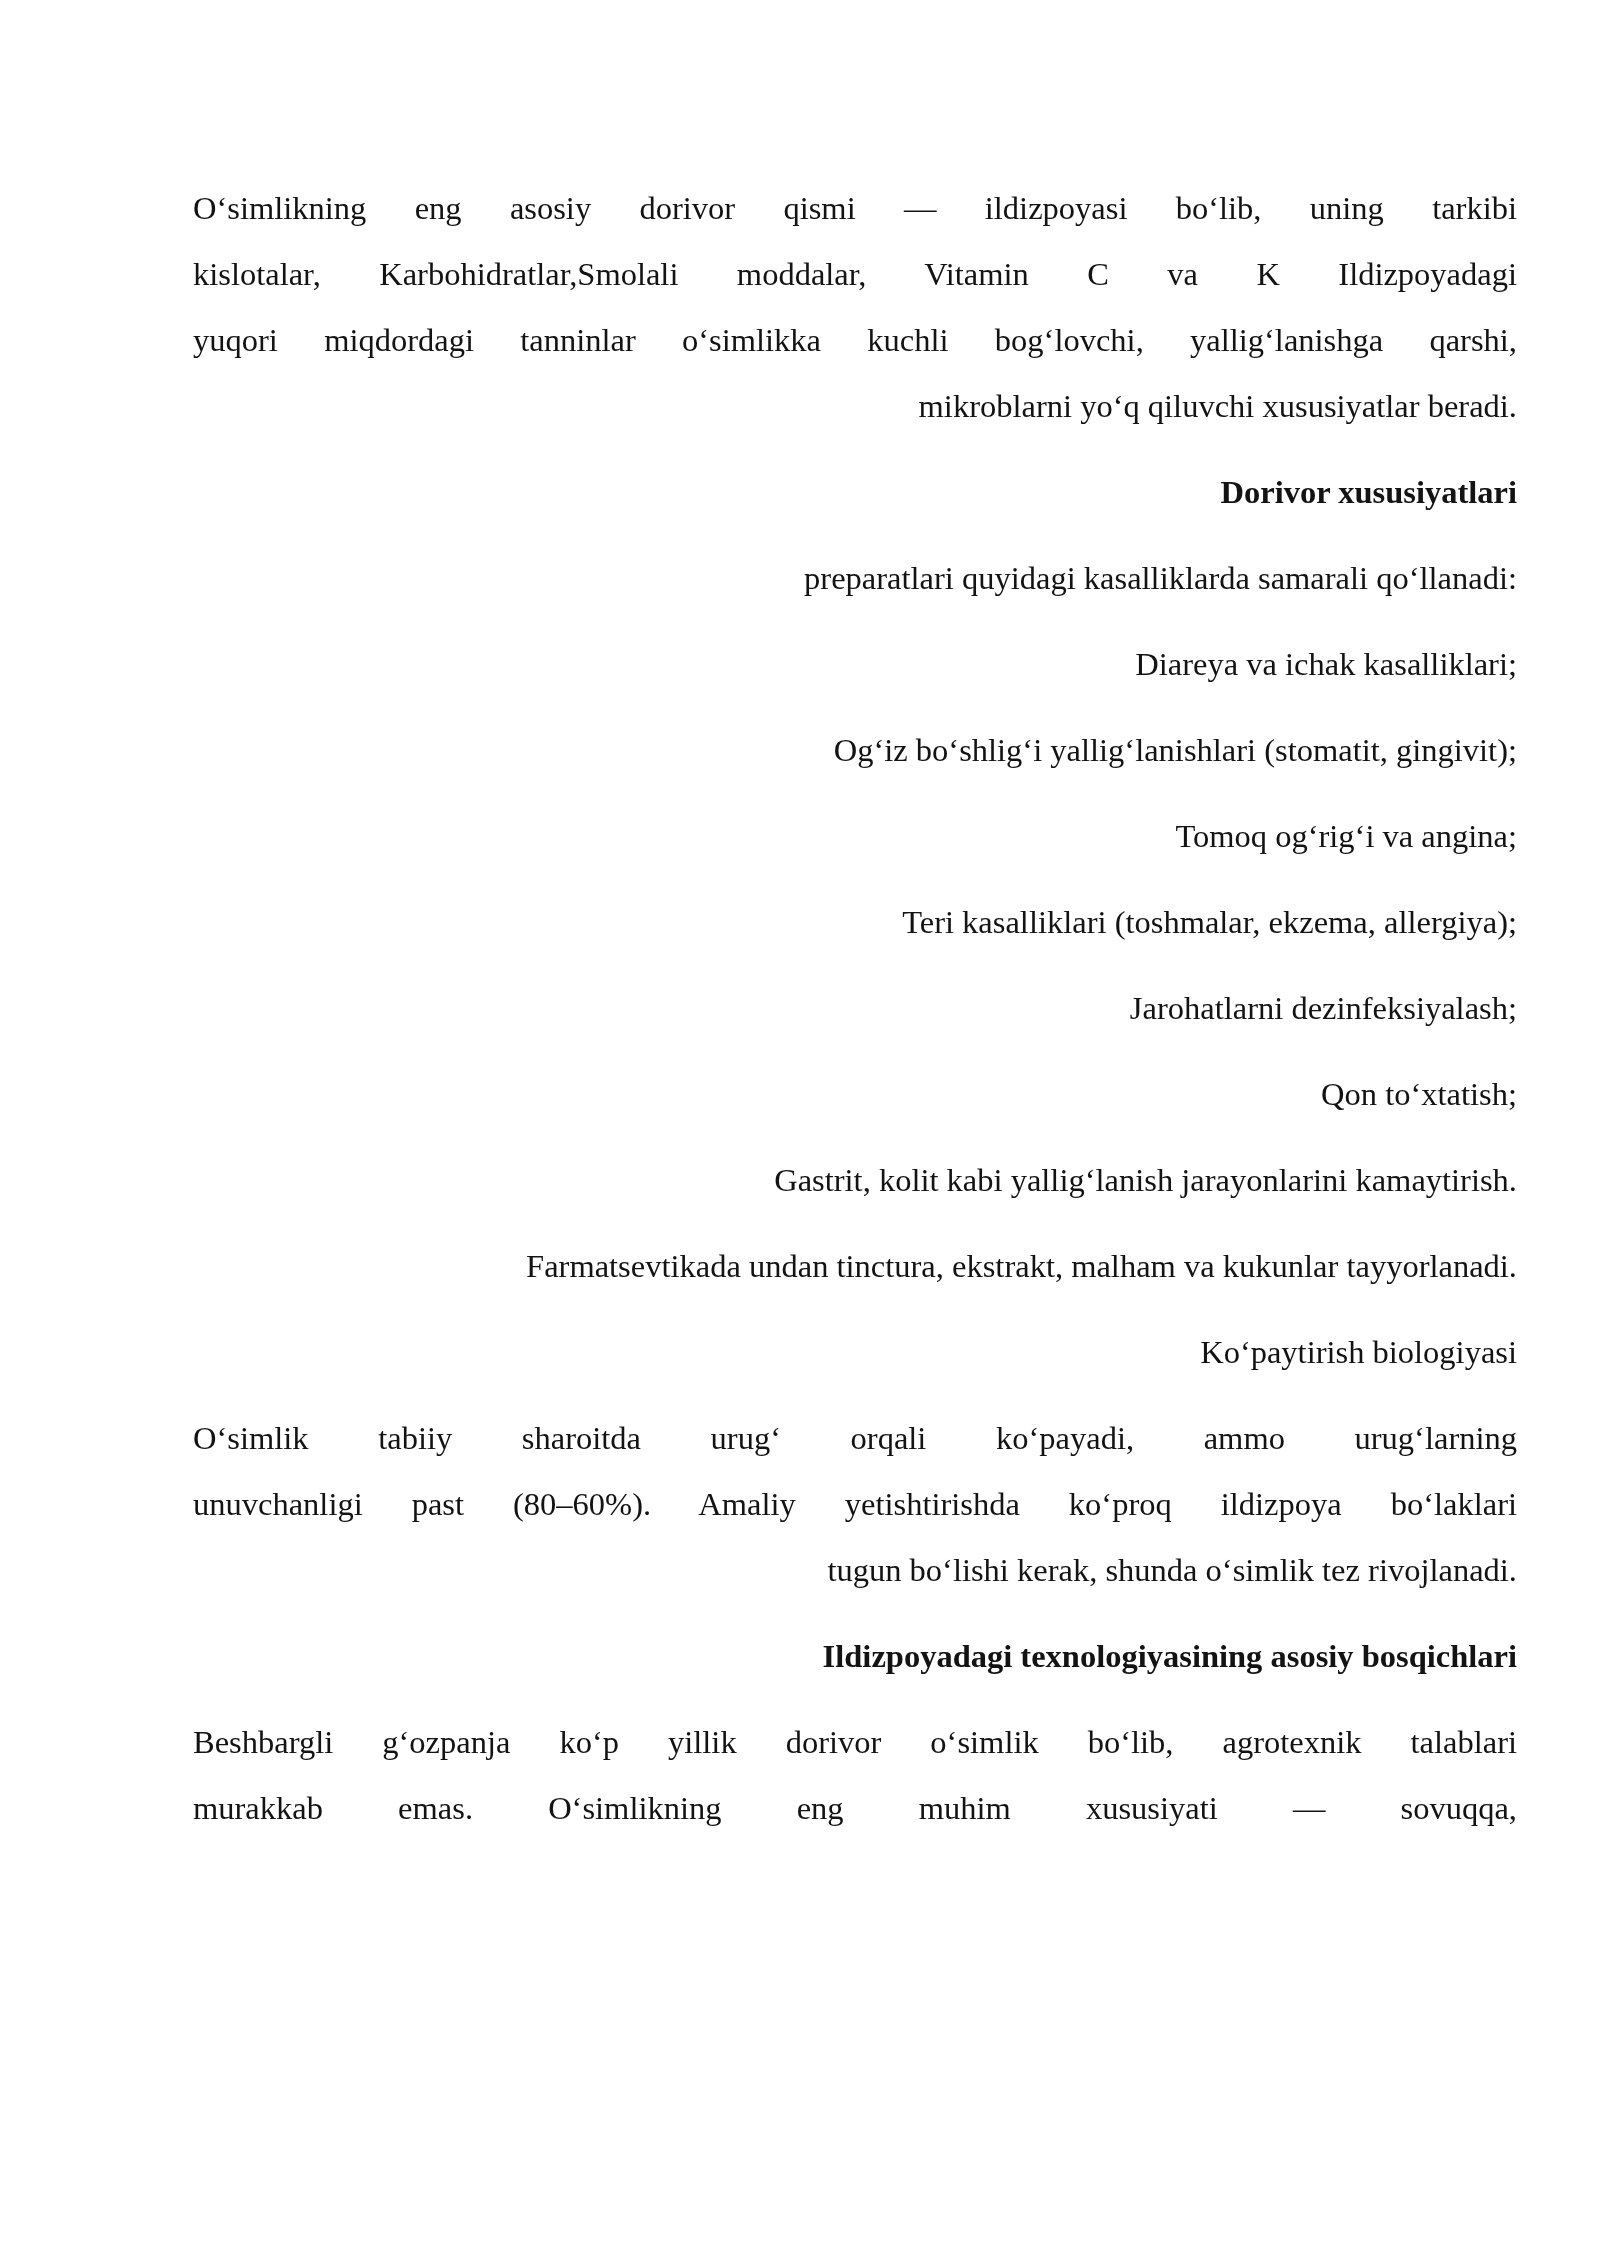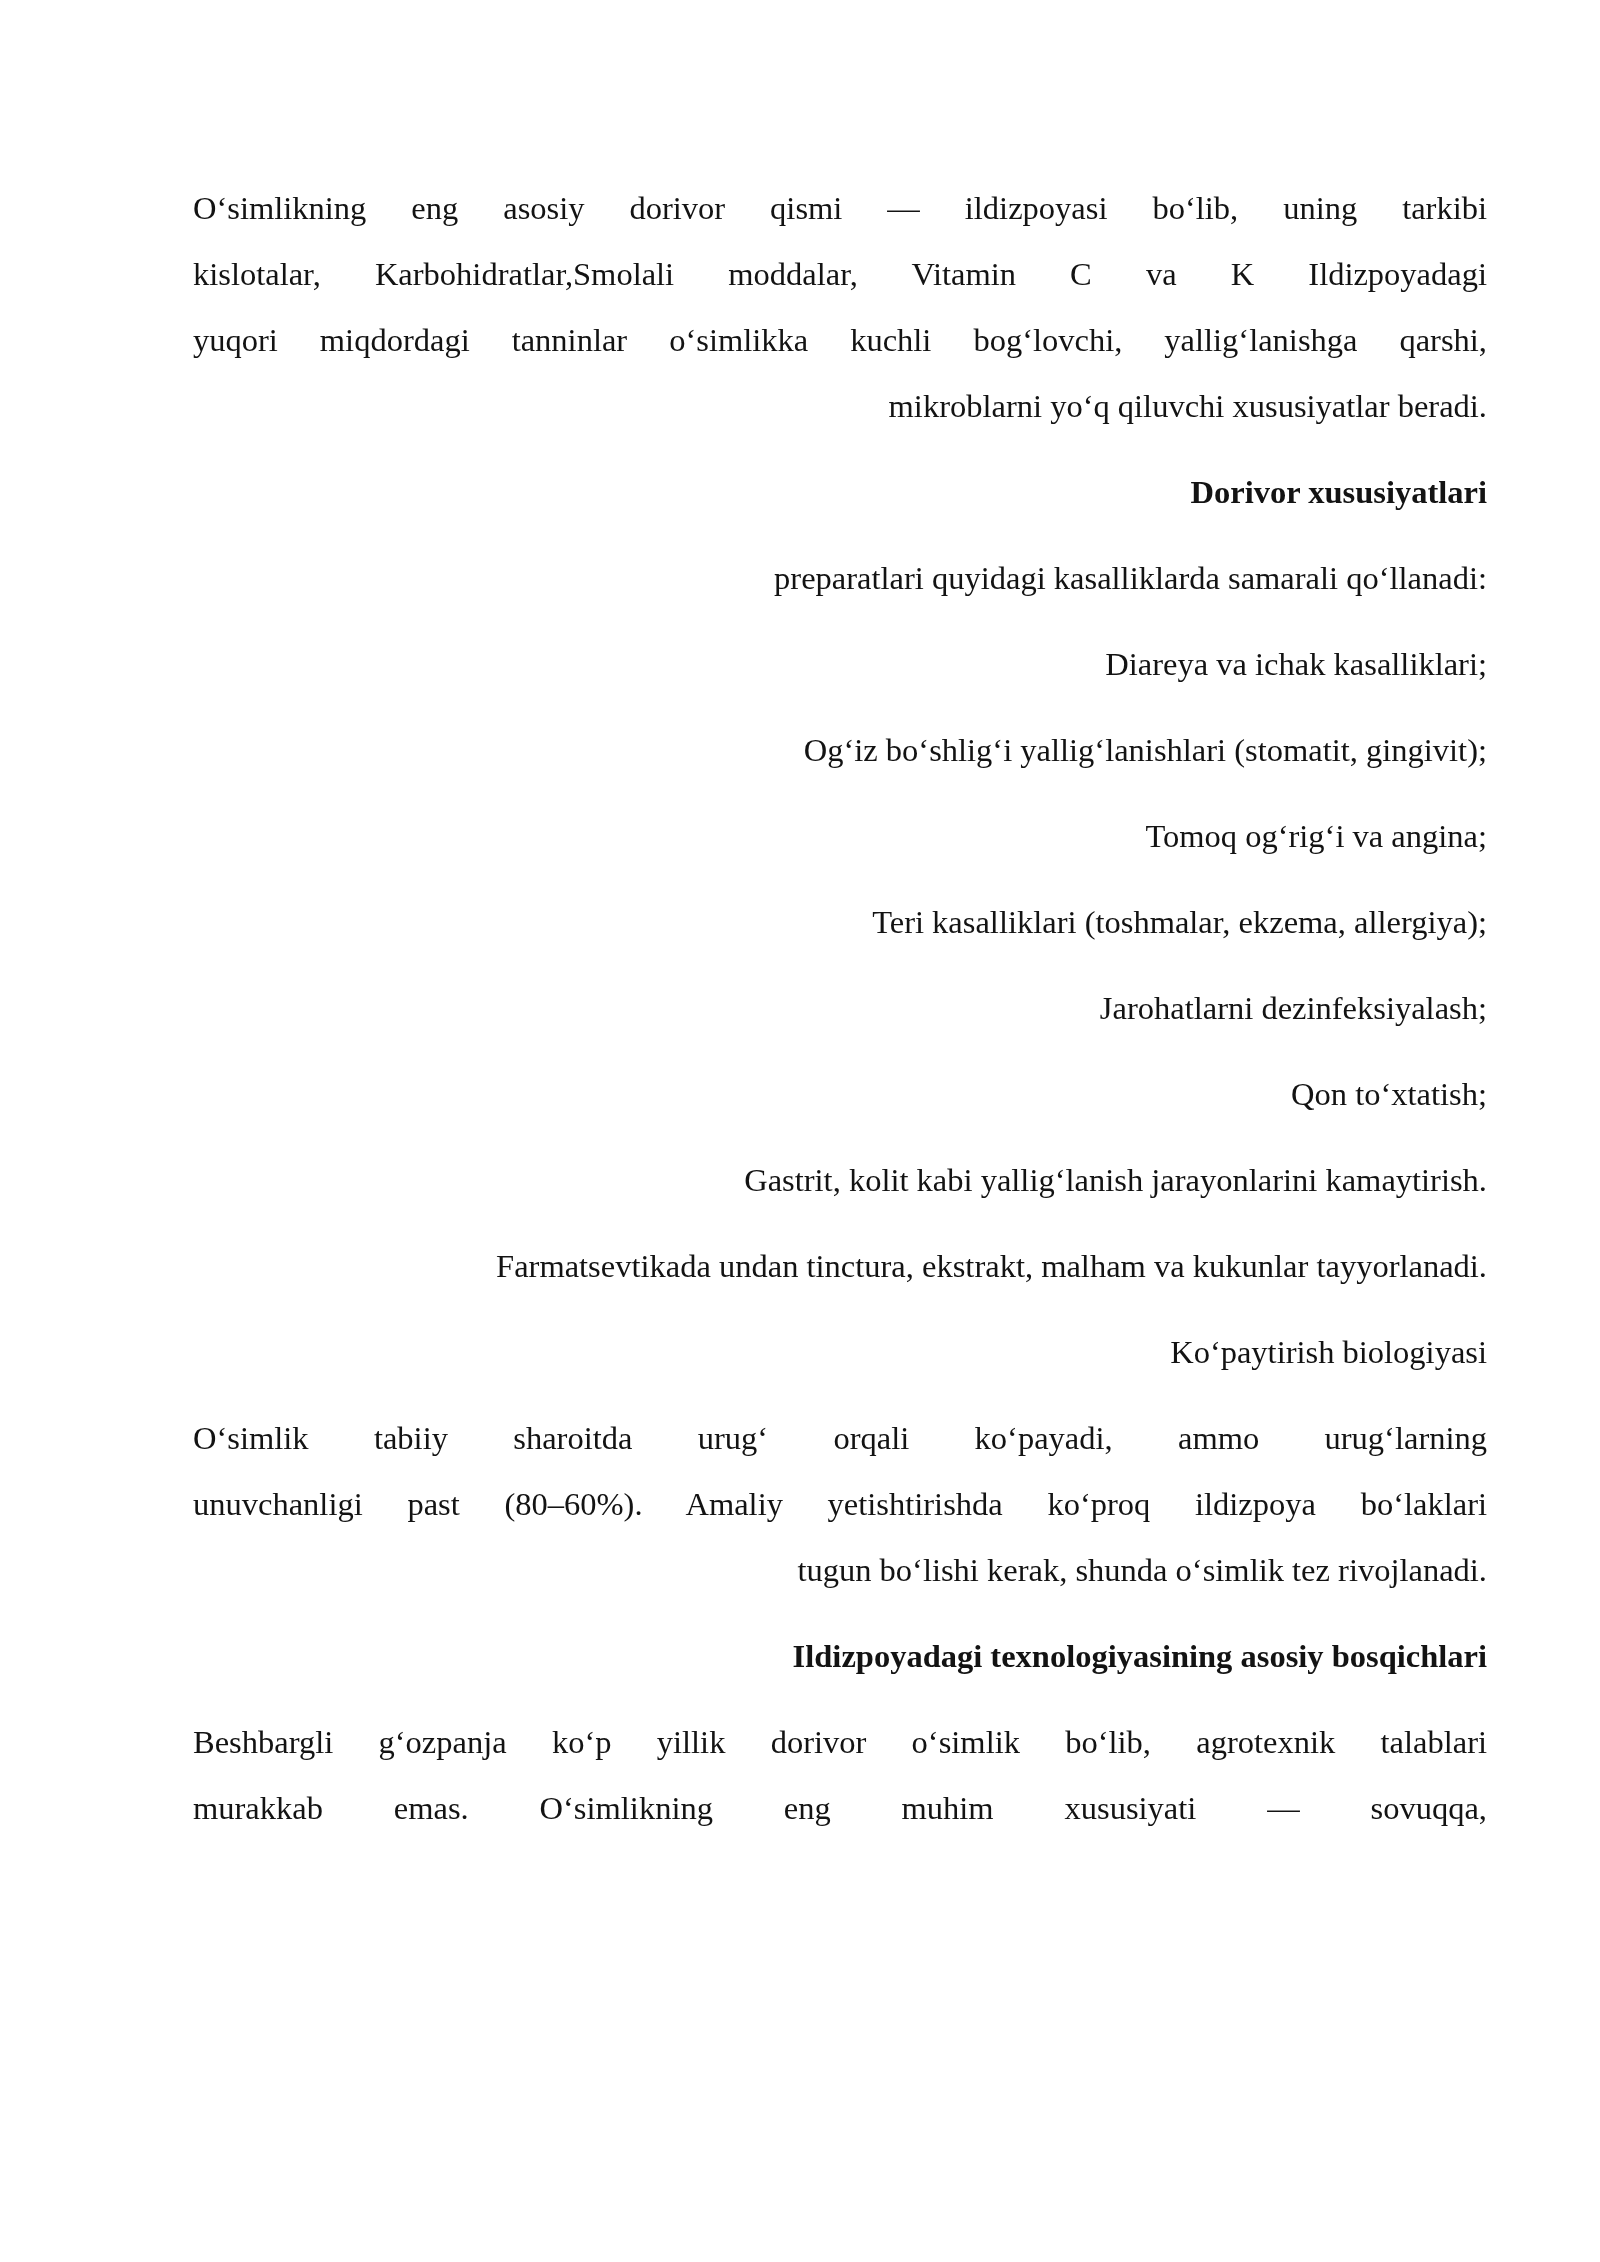--- a/index.html
+++ b/index.html
@@ -6,21 +6,21 @@
     margin: 0;
     padding: 0;
     background: #ffffff;
   }
   .page {
     position: relative;
     width: 1600px;
     height: 2262px;
     background: #ffffff;
     box-sizing: border-box;
-    padding: 175px 113px 0 193px;
+    padding: 175px 83px 0 193px;
     overflow: hidden;
     font-family: "Liberation Serif", "DejaVu Serif", serif;
     font-size: 32.5px;
     line-height: 66px;
     color: #131313;
   }
   .block {
     margin: 0 0 20px 0;
   }
   .block.heading {

